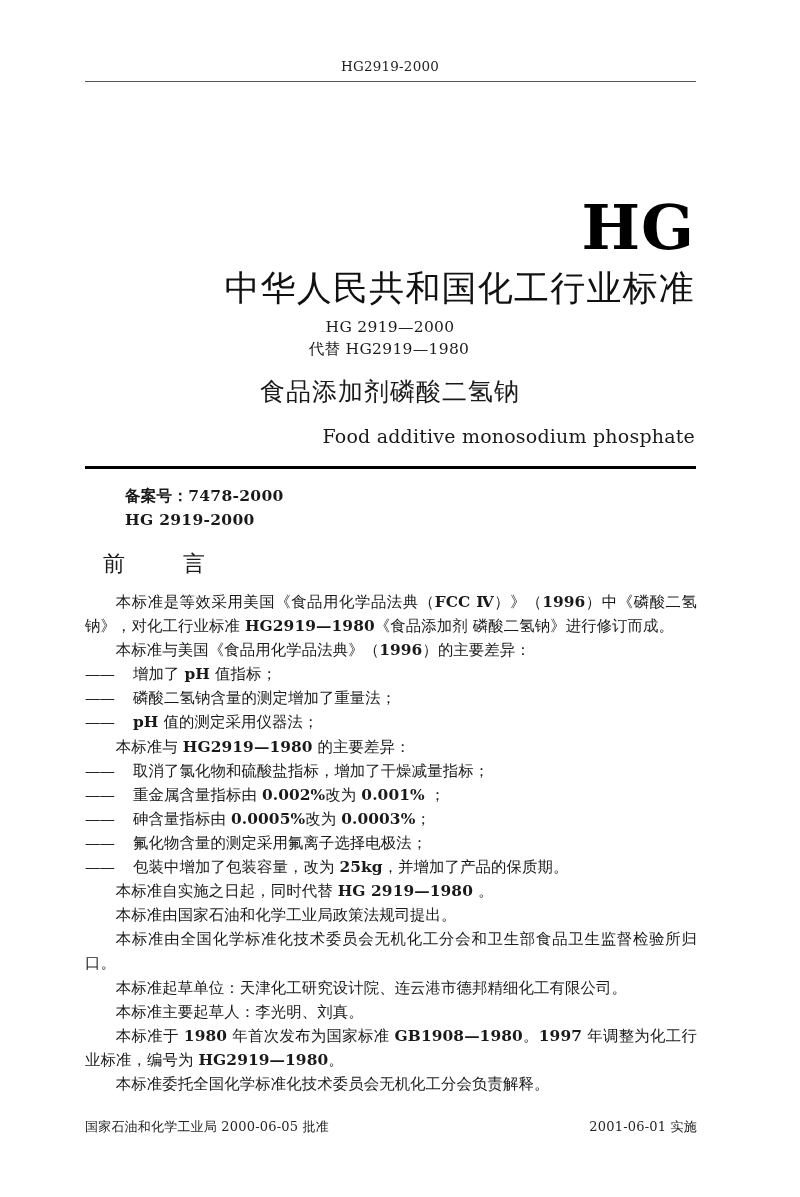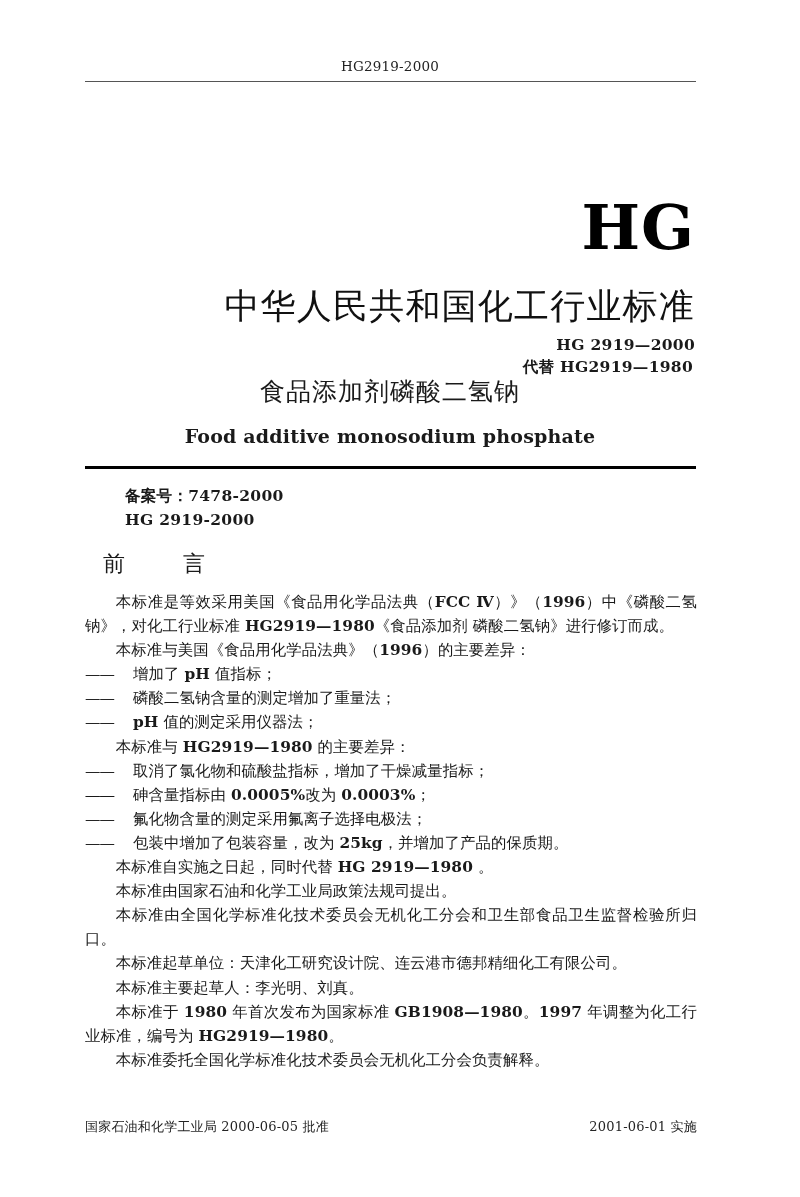--- a/index.html
+++ b/index.html
@@ -52,32 +52,32 @@
   .hg-logo {
     text-align: right;
     font-family: "DejaVu Serif", "Liberation Serif", serif;
     font-weight: 700;
     font-size: 62px;
     line-height: 64px;
     letter-spacing: 1px;
     color: #000000;
   }
   .main-title {
-    margin-top: 25px;
+    margin-top: 7px;
     text-align: right;
     font-size: 35px;
     line-height: 42px;
     letter-spacing: 1.2px;
     color: #111111;
     font-weight: 400;
   }
   .std-no-block {
     margin-top: 7px;
-    text-align: right;
-    font-weight: 700;
+    text-align: center;
+    font-weight: 400;
     font-size: 15.5px;
     line-height: 22px;
     letter-spacing: 0.3px;
   }
   .std-no-block .line2 {
     padding-right: 2px;
   }
 
   .subject-title {
     position: absolute;
@@ -87,22 +87,22 @@
     text-align: center;
     font-size: 25px;
     line-height: 30px;
     letter-spacing: 1px;
   }
   .subject-title-en {
     position: absolute;
     left: 85px;
     top: 424px;
     width: 610px;
-    text-align: center;
-    font-weight: 700;
+    text-align: right;
+    font-weight: 400;
     font-size: 19px;
     line-height: 24px;
     letter-spacing: 0.2px;
   }
 
   .thick-rule {
     position: absolute;
     left: 85px;
     top: 466px;
     width: 611px;
@@ -227,20 +227,21 @@
     </p>
 
     <p>本标准与 <b>HG2919—1980</b> 的主要差异：</p>
 
     <p class="dash-item">
       <span class="dash">——</span>
       <span>取消了氯化物和硫酸盐指标，增加了干燥减量指标；</span>
     </p>
     <p class="dash-item">
       <span class="dash">——</span>
+      <span>重金属含量指标由 <b>0.002%</b>改为 <b>0.001%</b> ；</span>
     </p>
     <p class="dash-item">
       <span class="dash">——</span>
       <span>砷含量指标由 <b>0.0005%</b>改为 <b>0.0003%</b>；</span>
     </p>
     <p class="dash-item">
       <span class="dash">——</span>
       <span>氟化物含量的测定采用氟离子选择电极法；</span>
     </p>
     <p class="dash-item">

